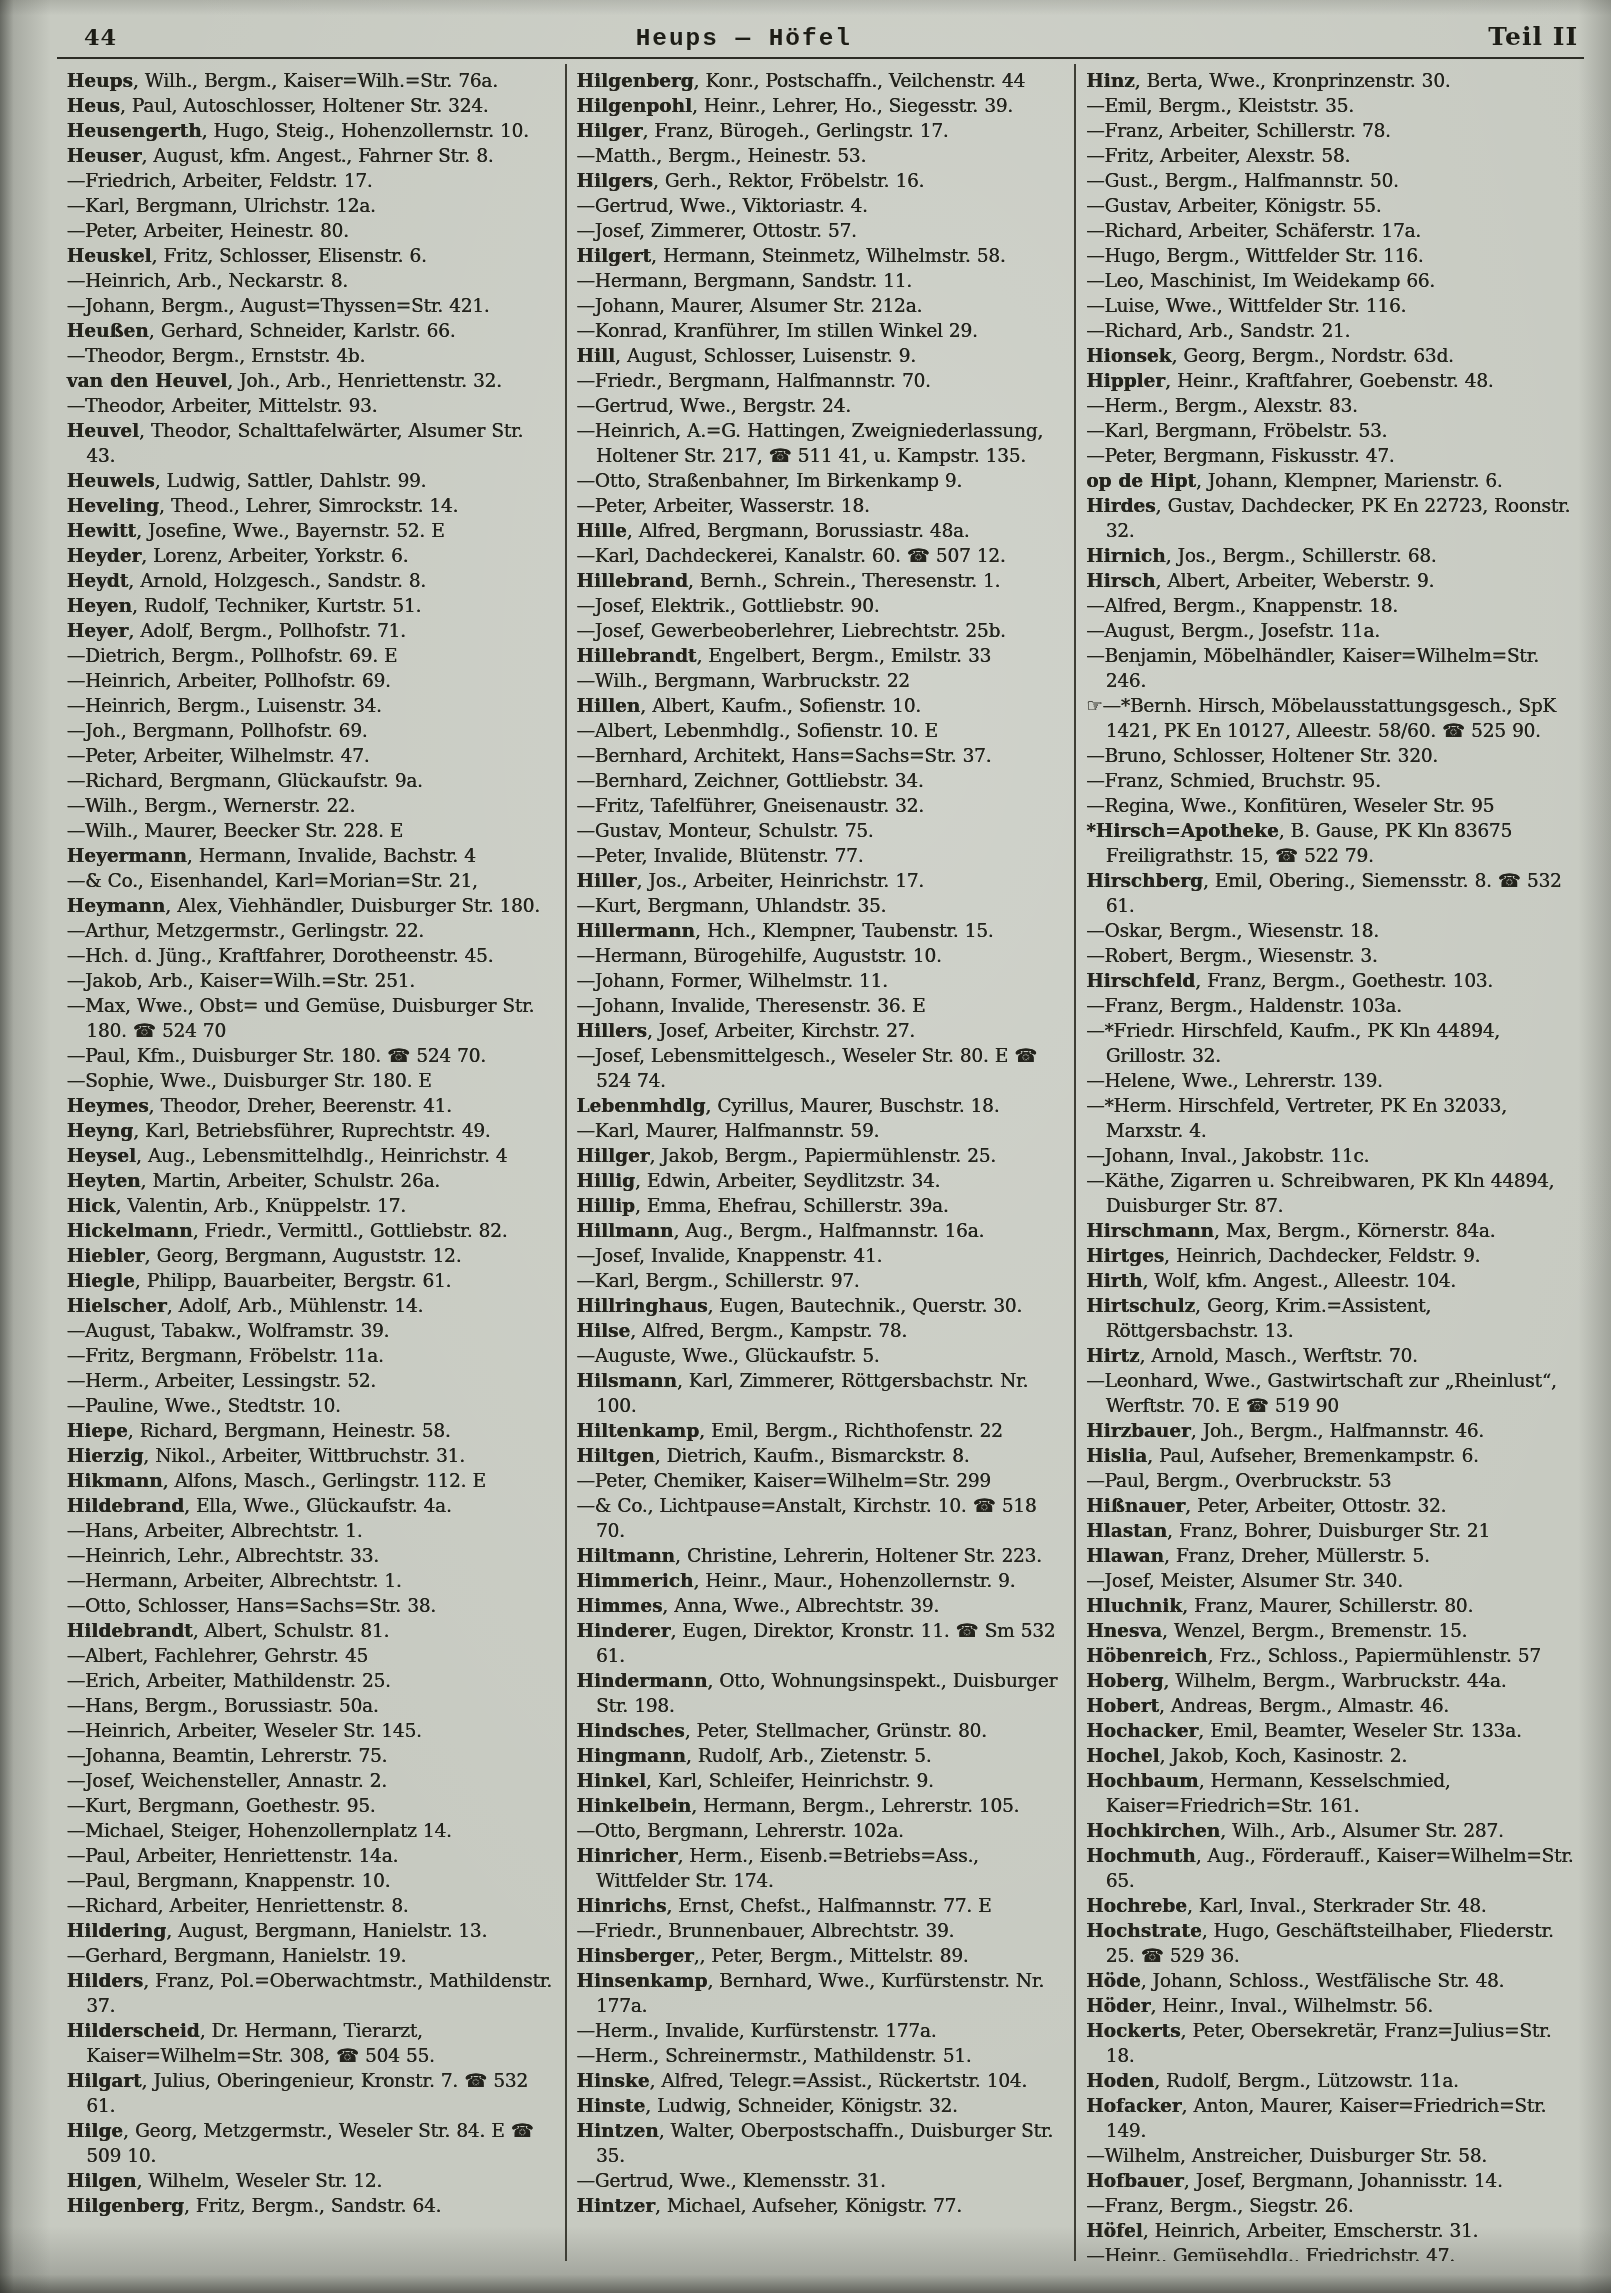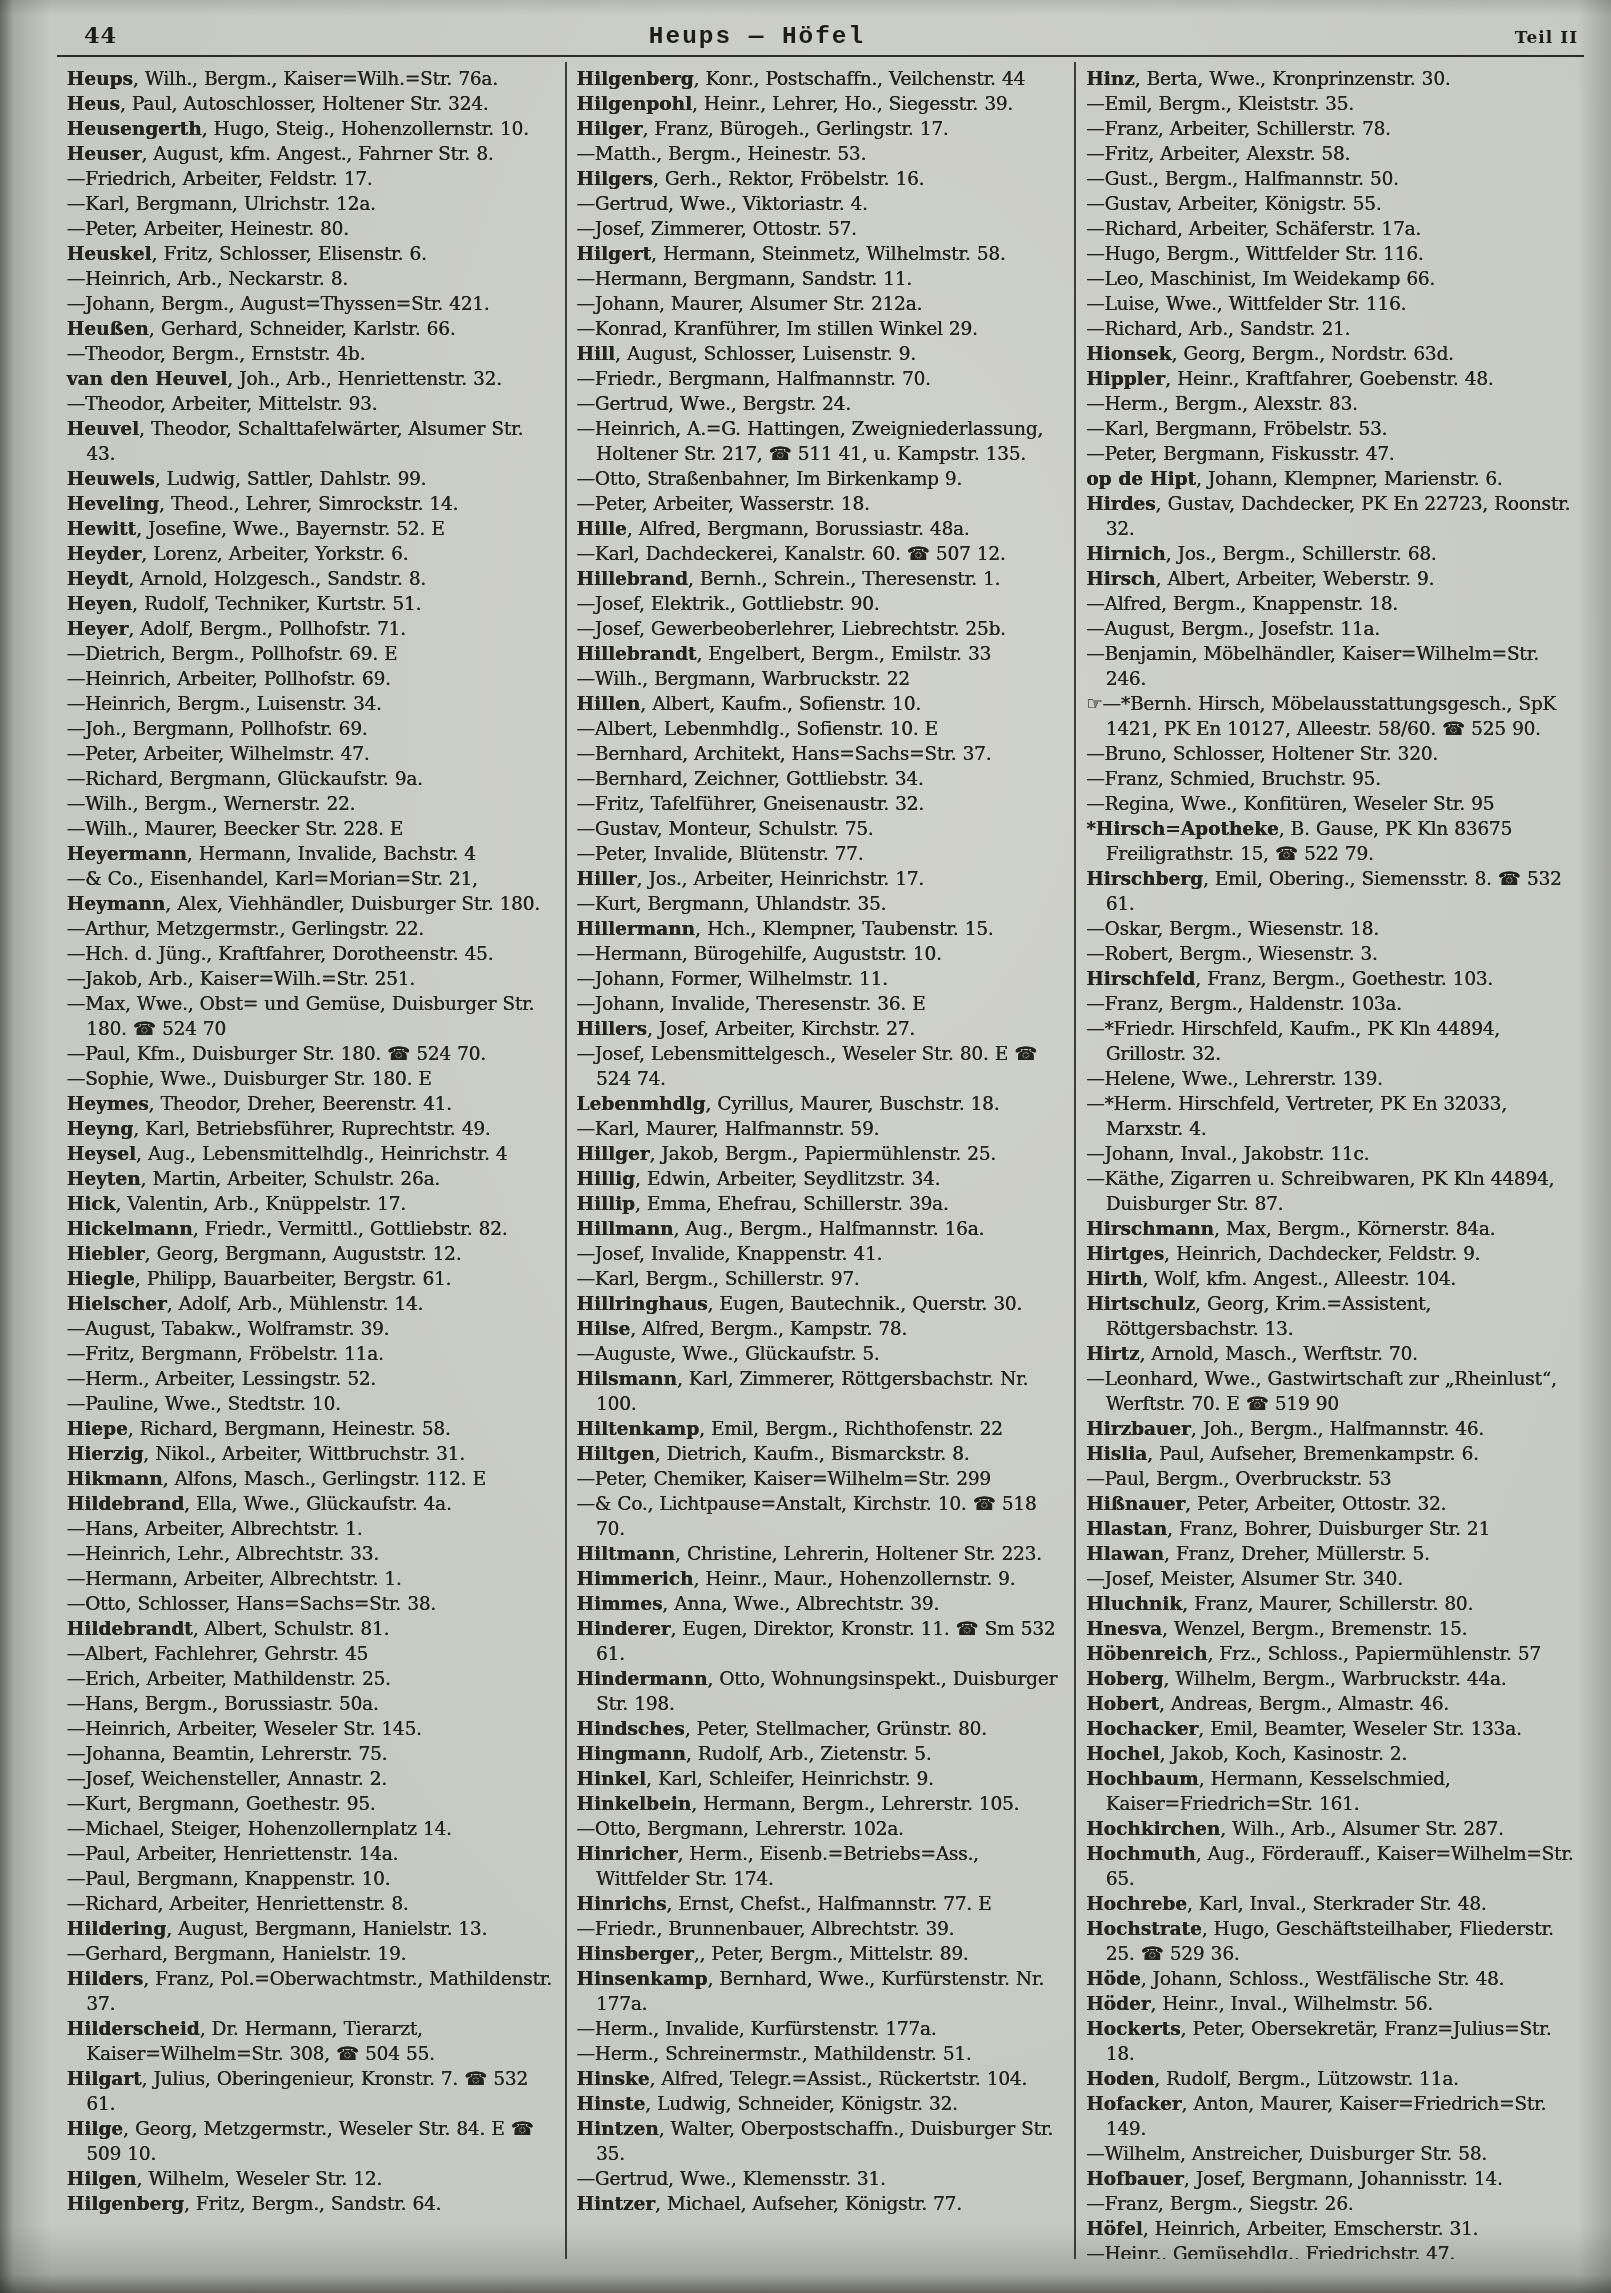--- a/index.html
+++ b/index.html
@@ -29,21 +29,21 @@
   .header {
     display: flex;
     align-items: baseline;
     justify-content: space-between;
     font-weight: bold;
     color: #1d1d16;
     padding: 0 5.9px 0 27px;
   }
   .pagenum { font-size: 22.4px; letter-spacing: 1px; }
   .title   { font-size: 24.4px; letter-spacing: 2px; transform: translateX(-59px); font-family: Liberation Mono, monospace; }
-  .part    { font-size: 17px; letter-spacing: 1px; }
+  .part    { font-size: 25px; letter-spacing: 1px; }
   .rule {
     border-bottom: 2.4px solid #2c2c25;
     margin-top: 5.9px;
   }
   .columns {
     display: flex;
     align-items: stretch;
     margin-top: 5px;
     height: calc(100% - 47px);
   }

